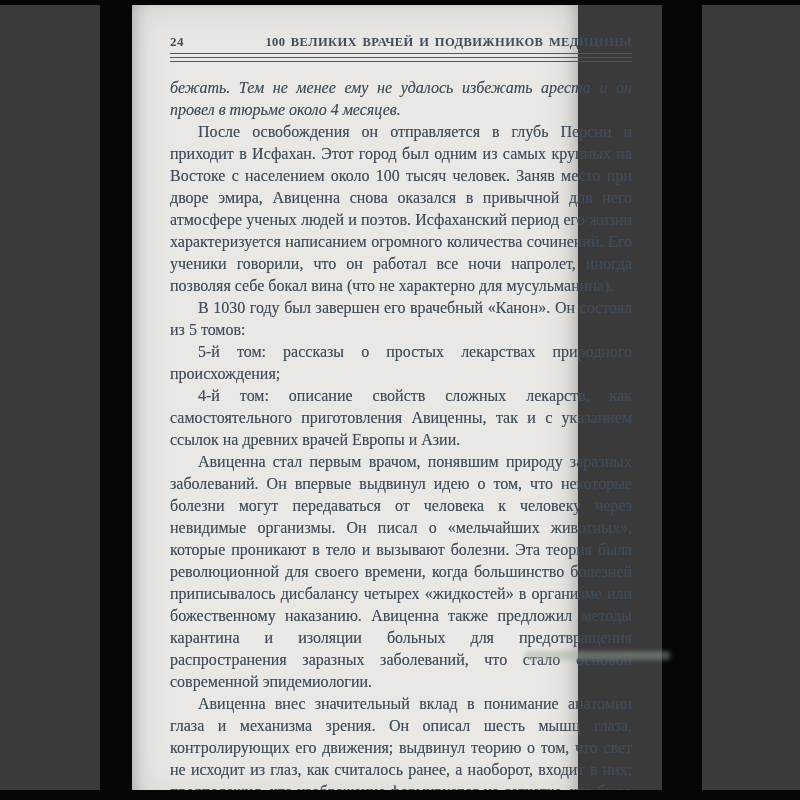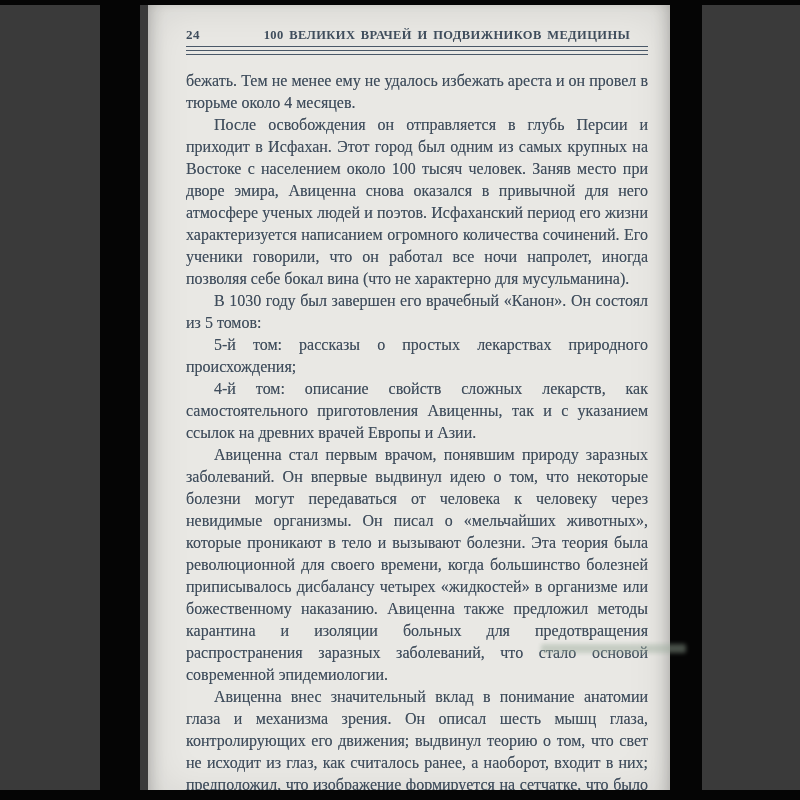--- a/index.html
+++ b/index.html
@@ -8,50 +8,50 @@
     background:var(--backdrop,#3a3a3a);
     font-family:"Liberation Serif",serif;
   }
   .strip{position:absolute;top:0;bottom:0;width:40px;background:var(--strip,#050505);}
   .strip.left{left:100px;}
   .strip.right{left:662px;}
   .edgebar{position:absolute;left:0;right:0;background:var(--strip,#050505);}
   .edgebar.top{top:0;height:5px;}
   .edgebar.bottom{bottom:0;height:10px;}
   .page{
-    position:absolute;left:148px;top:5px;bottom:0;width:522px;
+    position:absolute;left:132px;top:5px;bottom:0;width:446px;
     background:var(--page,#e9e8e4);
     box-shadow:inset 0 0 46px rgba(0,0,0,0.10), inset 12px 0 18px -12px rgba(0,0,0,0.28), inset -12px 0 18px -12px rgba(0,0,0,0.28);
     box-sizing:border-box;
-    padding:22px 22px 30px 38px;
+    padding:29px 22px 30px 38px;
   }
   .page-inner{position:relative;width:462px;}
   .header-row{
     display:flex;align-items:baseline;
     color:var(--ink,#3f4d5c);
     font-weight:bold;font-size:12.5px;letter-spacing:0.4px;
     padding-bottom:3px;
     border-bottom:1px solid #4a5868;
   }
   .page-number{min-width:60px;text-align:left;font-size:13px;}
-  .running-title{flex:1;text-align:center;word-spacing:2px;white-space:nowrap;}
+  .running-title{flex:1;text-align:right;word-spacing:2px;white-space:nowrap;}
   .double-rule{
     margin-top:3px;height:3px;
     border-top:1px solid #4a5868;
     border-bottom:1px solid #4a5868;
   }
   .text-block{
     margin-top:15px;
     color:var(--ink,#3f4d5c);
     font-size:16px;line-height:22px;
     text-align:justify;
     text-shadow:0 0 0.5px rgba(63,77,92,0.55);
   }
   .para{margin:0;text-indent:28px;}
-  .para.no-indent{text-indent:0;}
+  .para.no-indent{text-indent:0;font-style:italic;}
   .bleed{
     position:absolute;left:355px;top:617px;width:145px;height:9px;
     background:#9aab9b;opacity:0.45;filter:blur(2px);border-radius:2px;
   }
 </style>
 </head>
 <body>
 
 <div>
   <div class="strip left"></div>

